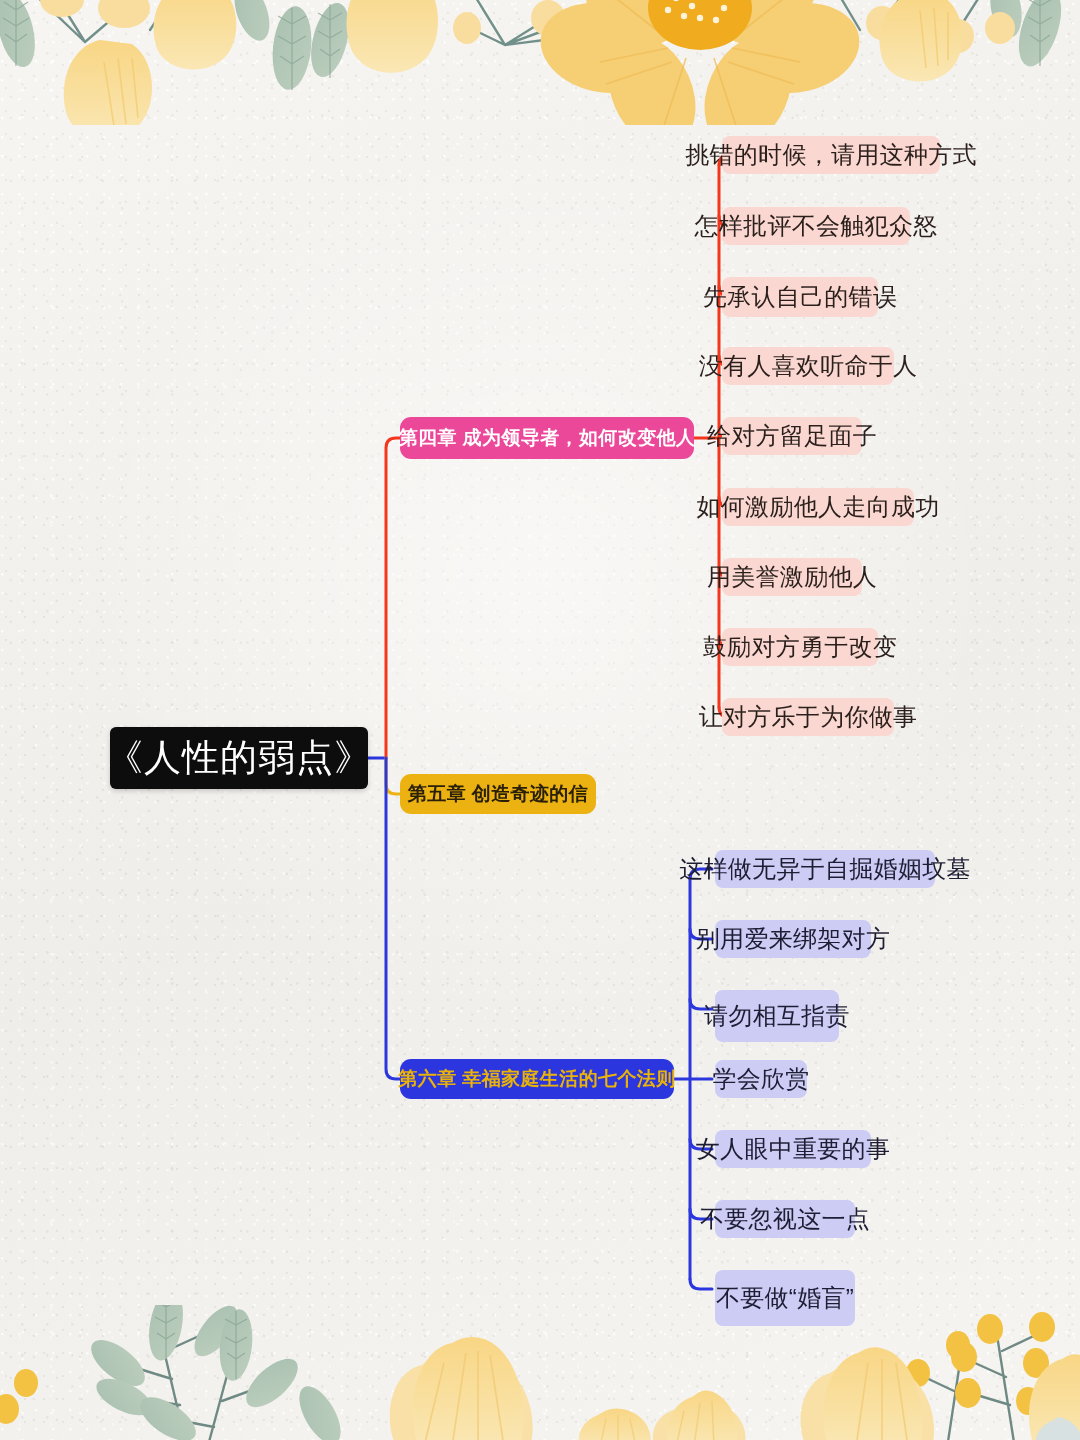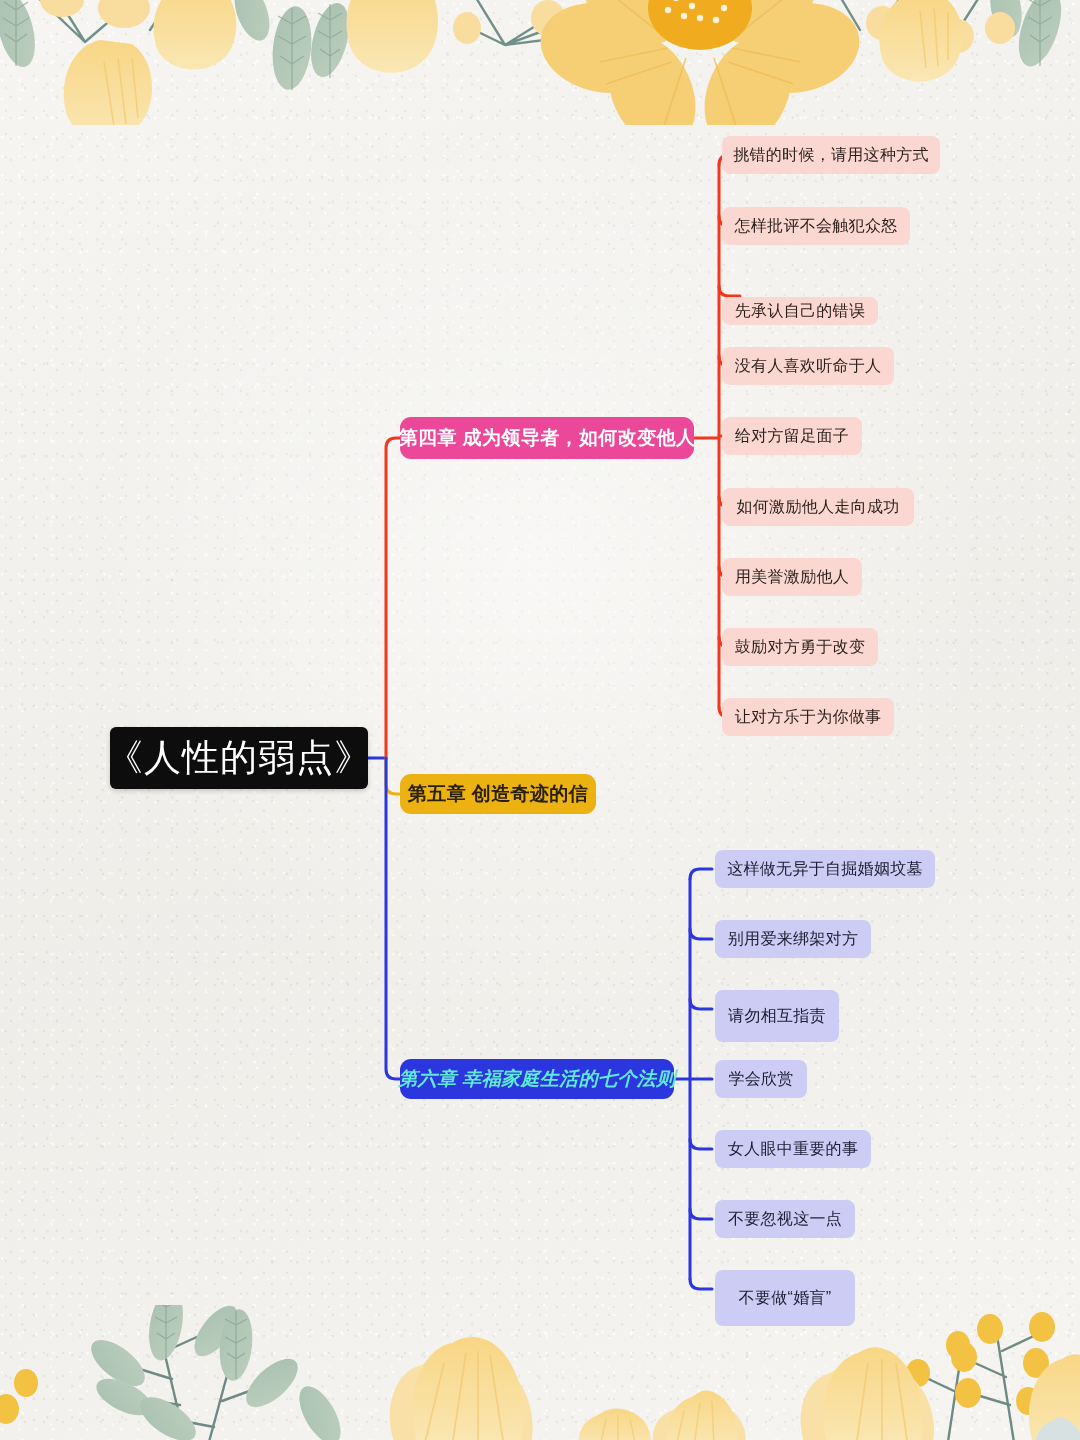--- a/index.html
+++ b/index.html
@@ -93,25 +93,25 @@
 
   .node-branch {
     border-radius: 11px;
     font-size: 19px;
     font-weight: bold;
     padding: 0 18px;
     letter-spacing: 0.4px;
   }
   .branch-red    { background: #ec4899; color: #ffffff; }
   .branch-yellow { background: #ecb211; color: #2a2008; }
-  .branch-blue   { background: #2b36de; color: #5eead4; font-style: italic; }
+  .branch-blue   { background: #2b36de; color: #eab308; }
 
   .node-leaf {
     border-radius: 8px;
-    font-size: 16px;
+    font-size: 24px;
     font-weight: 400;
     padding: 0 13px;
     letter-spacing: 0.3px;
   }
   .leaf-pink   { background: #fad8d1; color: #2b1f1c; }
   .leaf-purple { background: #ccccf4; color: #1d1d34; margin-left: 9px; }
 </style>
 </head>
 <body>
 
@@ -328,21 +328,21 @@
         <path d="M690 1279 Q690 1289 700 1289 L712 1289"></path>
       </g>
     </g>
   </svg>
 
   <div id="nodes-layer">
       <div class="node node-root" style="left: 110px; top: 727px; width: 258px; height: 62px;">《人性的弱点》</div>
       <div class="node node-branch branch-red" style="left: 400px; top: 417px; width: 294px; height: 42px;">第四章 成为领导者，如何改变他人</div>
       <div class="node node-leaf leaf-pink" style="left: 722px; top: 136px; width: 218px; height: 38px;">挑错的时候，请用这种方式</div>
       <div class="node node-leaf leaf-pink" style="left: 722px; top: 207px; width: 188px; height: 38px;">怎样批评不会触犯众怒</div>
-      <div class="node node-leaf leaf-pink" style="left: 722px; top: 277px; width: 156px; height: 28px; margin-top: 20px;">先承认自己的错误</div>
+      <div class="node node-leaf leaf-pink" style="left: 722px; top: 277px; width: 156px; height: 40px;">先承认自己的错误</div>
       <div class="node node-leaf leaf-pink" style="left: 722px; top: 347px; width: 172px; height: 38px;">没有人喜欢听命于人</div>
       <div class="node node-leaf leaf-pink" style="left: 722px; top: 417px; width: 140px; height: 38px;">给对方留足面子</div>
       <div class="node node-leaf leaf-pink" style="left: 722px; top: 488px; width: 192px; height: 38px;">如何激励他人走向成功</div>
       <div class="node node-leaf leaf-pink" style="left: 722px; top: 558px; width: 140px; height: 38px;">用美誉激励他人</div>
       <div class="node node-leaf leaf-pink" style="left: 722px; top: 628px; width: 156px; height: 38px;">鼓励对方勇于改变</div>
       <div class="node node-leaf leaf-pink" style="left: 722px; top: 698px; width: 172px; height: 38px;">让对方乐于为你做事</div>
       <div class="node node-branch branch-yellow" style="left: 400px; top: 774px; width: 196px; height: 40px;">第五章 创造奇迹的信</div>
       <div class="node node-branch branch-blue" style="left: 400px; top: 1059px; width: 274px; height: 40px;">第六章 幸福家庭生活的七个法则</div>
       <div class="node node-leaf leaf-purple" style="left: 706px; top: 850px; width: 220px; height: 38px;">这样做无异于自掘婚姻坟墓</div>
       <div class="node node-leaf leaf-purple" style="left: 706px; top: 920px; width: 156px; height: 38px;">别用爱来绑架对方</div>

